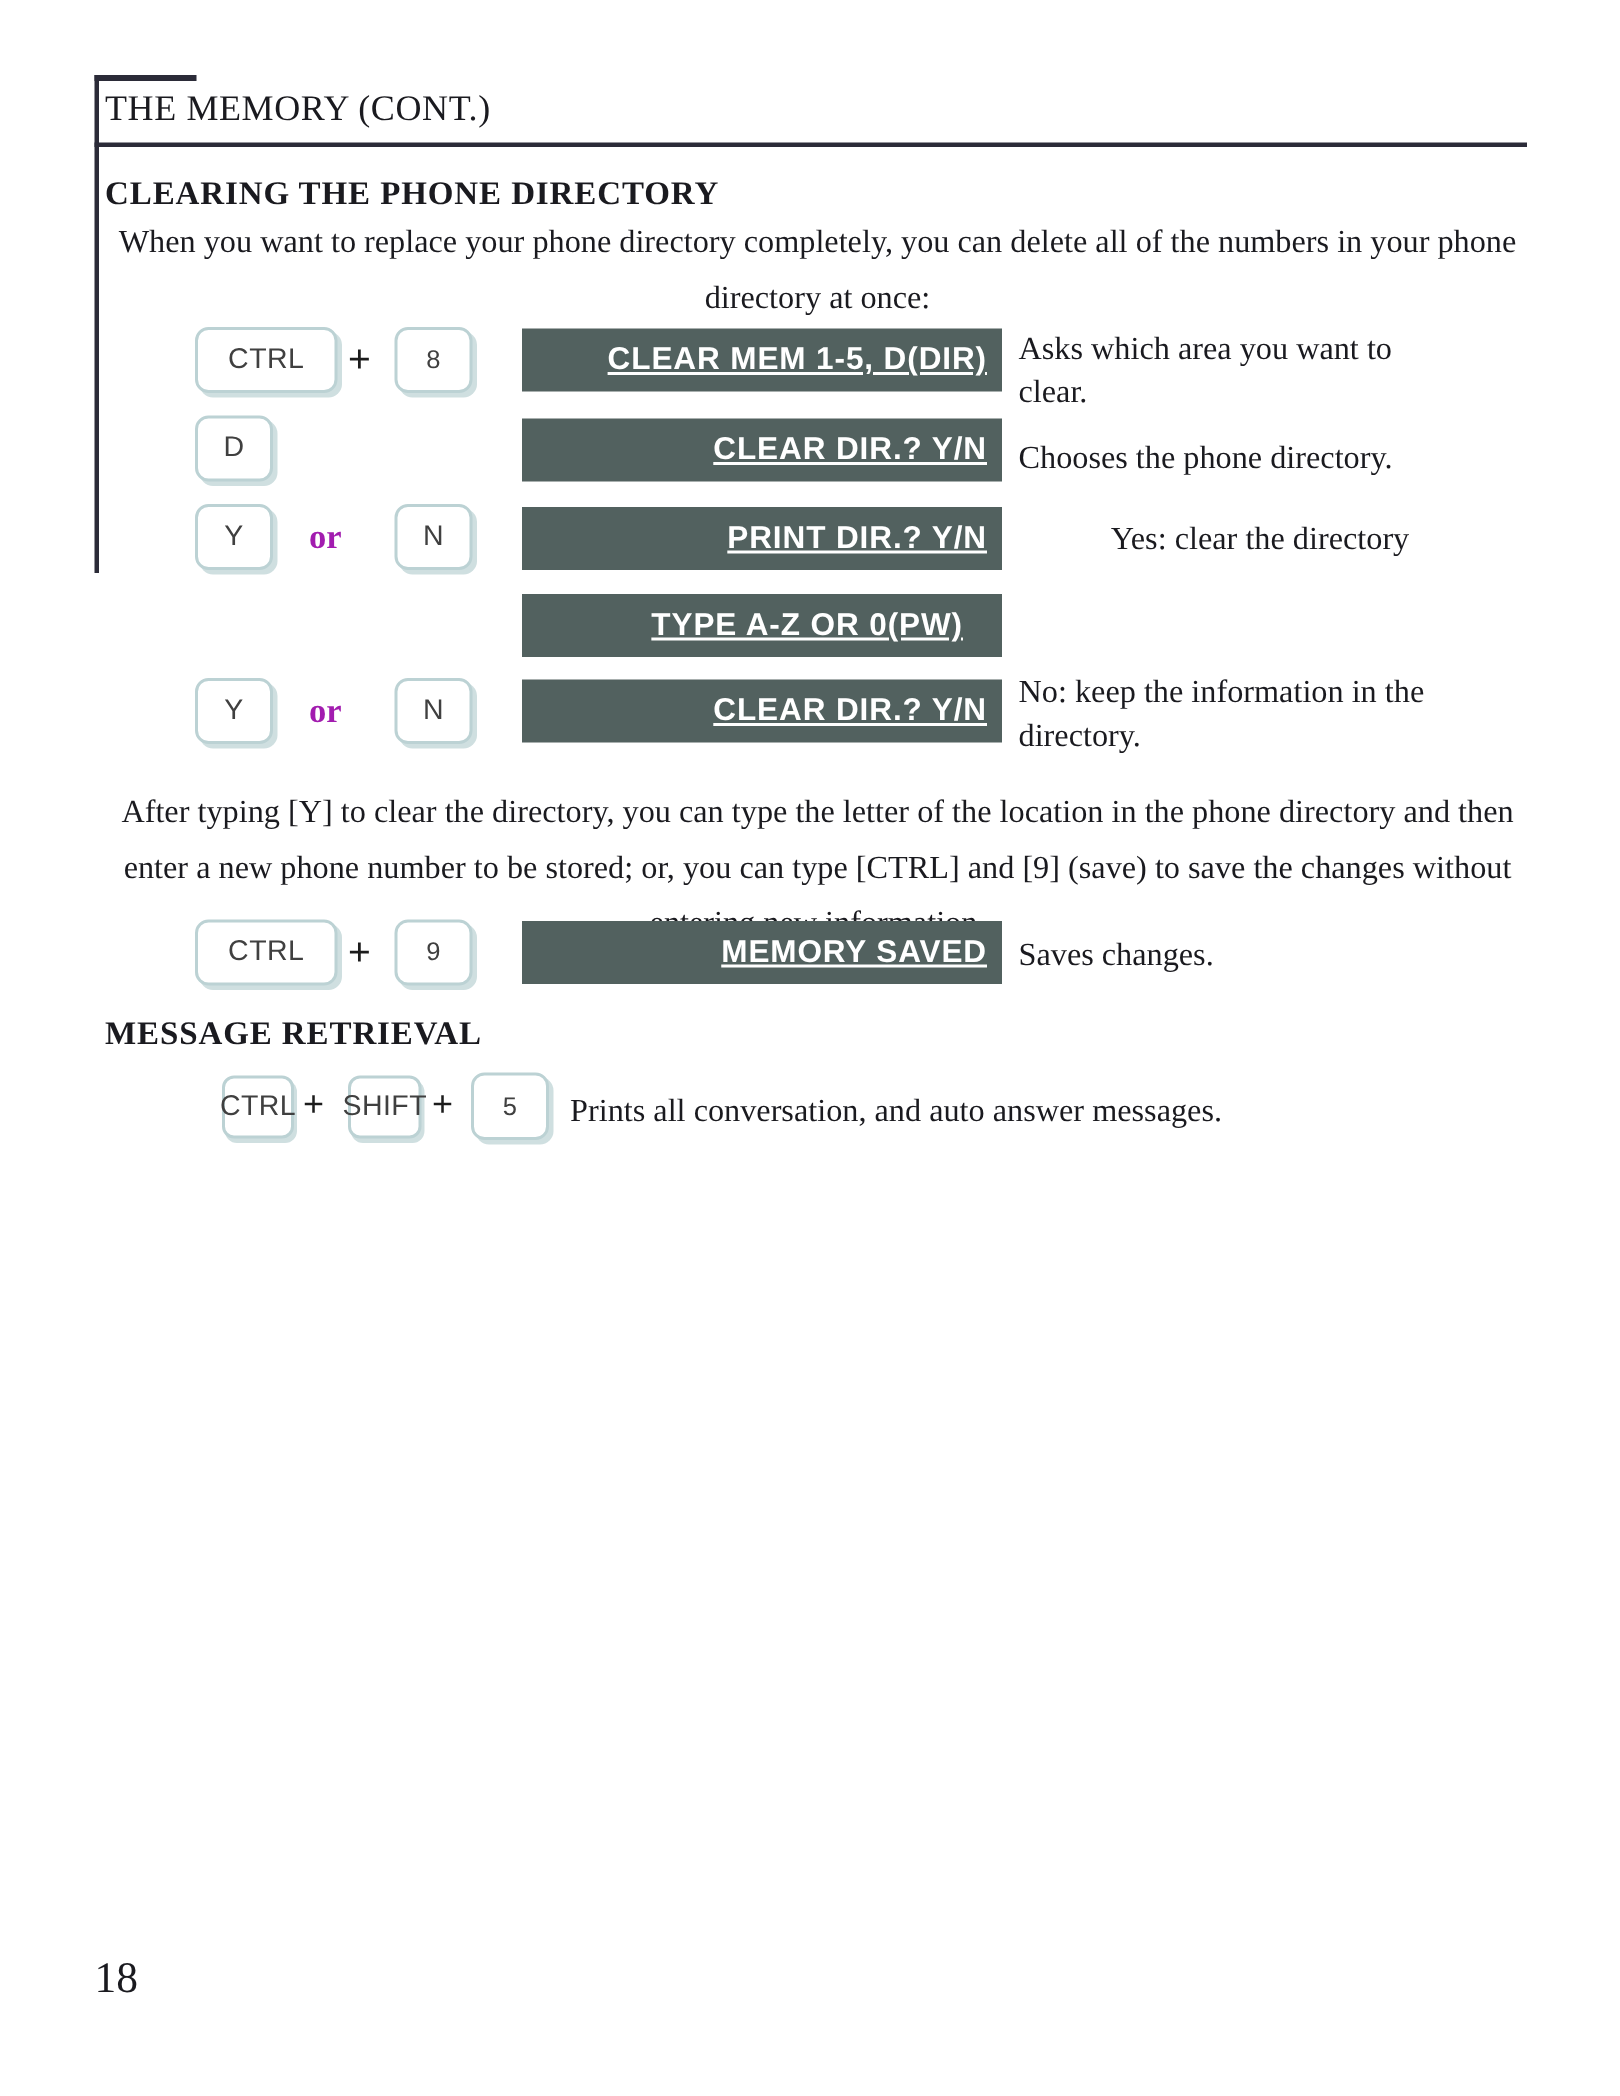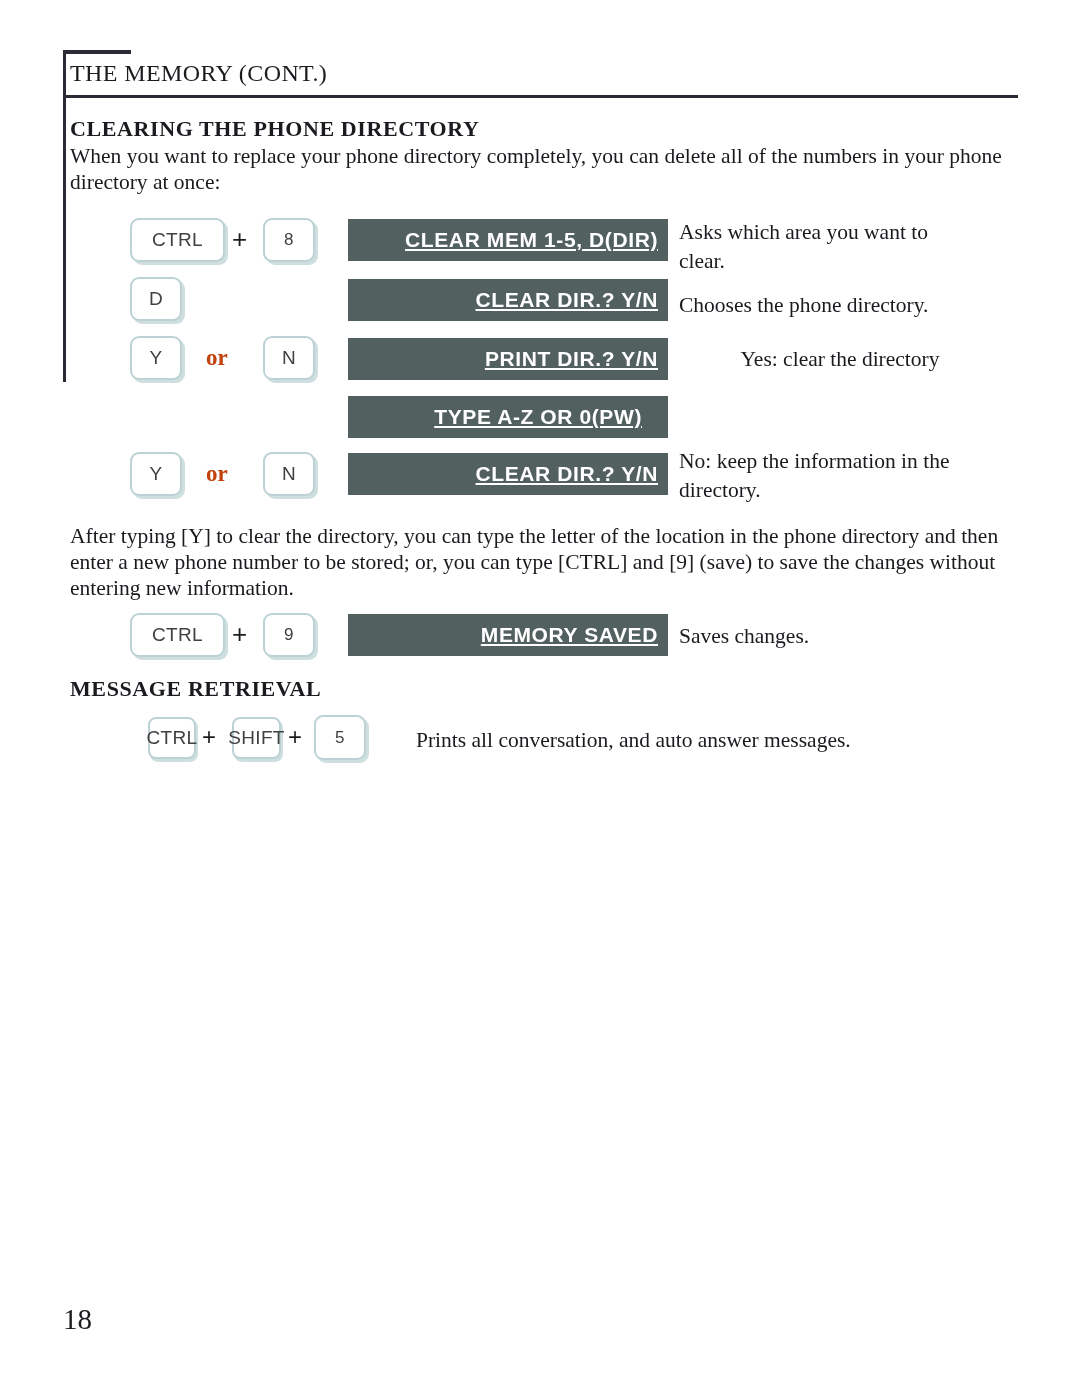--- a/index.html
+++ b/index.html
@@ -71,22 +71,22 @@
   }
   #heading-clearing { top: 116px; }
   #heading-message  { top: 676px; }
 
   
   .body-para {
     position: absolute;
     left: 70px;
     width: 950px;
     font-size: 21.5px;
-    line-height: 26px;
-    text-align: left;
+    line-height: 37px;
+    text-align: center;
   }
   #para-intro   { top: 143px; }
   #para-after   { top: 523px; }
 
   
   .keycap {
     position: absolute;
     box-sizing: border-box;
     background: #ffffff;
     border: 2px solid #bcd2d4;
@@ -111,21 +111,21 @@
     font-family: "Liberation Sans", "DejaVu Sans", sans-serif;
     font-size: 26px;
     color: #1c1c1c;
     line-height: 1;
   }
   .orword {
     position: absolute;
     font-family: "Liberation Serif", "DejaVu Serif", serif;
     font-weight: bold;
     font-size: 23px;
-    color: #c2410c;
+    color: #a21caf;
   }
 
   
   .display-box {
     position: absolute;
     box-sizing: border-box;
     background: #52615f;
     display: flex;
     align-items: center;
     justify-content: flex-end;
@@ -201,17 +201,17 @@
   <div class="display-box" style="left:348px; top:614px; width:320px; height:42px; padding-right:10px;">MEMORY SAVED</div>
   <div class="annot" style="left:679px; top:622px; width:280px;">Saves changes.</div>
 
   <div class="section-heading" id="heading-message">MESSAGE RETRIEVAL</div>
 
   <div class="keycap narrow-overflow" style="left:148px; top:717px; width:48px; height:42px; font-size:19px;">CTRL</div>
   <div class="plus" style="left:202px; top:725px; font-size:24px;">+</div>
   <div class="keycap narrow-overflow" style="left:232px; top:717px; width:49px; height:42px; font-size:19px;">SHIFT</div>
   <div class="plus" style="left:288px; top:725px; font-size:24px;">+</div>
   <div class="keycap" style="left:314px; top:715px; width:52px; height:45px; font-size:17px;">5</div>
-  <div class="annot" style="left:380px; top:726px; width:520px;margin-left:36px;">Prints all conversation, and auto answer messages.</div>
+  <div class="annot" style="left:380px; top:726px; width:520px;">Prints all conversation, and auto answer messages.</div>
 
   <div class="page-number">18</div>
 
 </div>
 
 </body></html>

